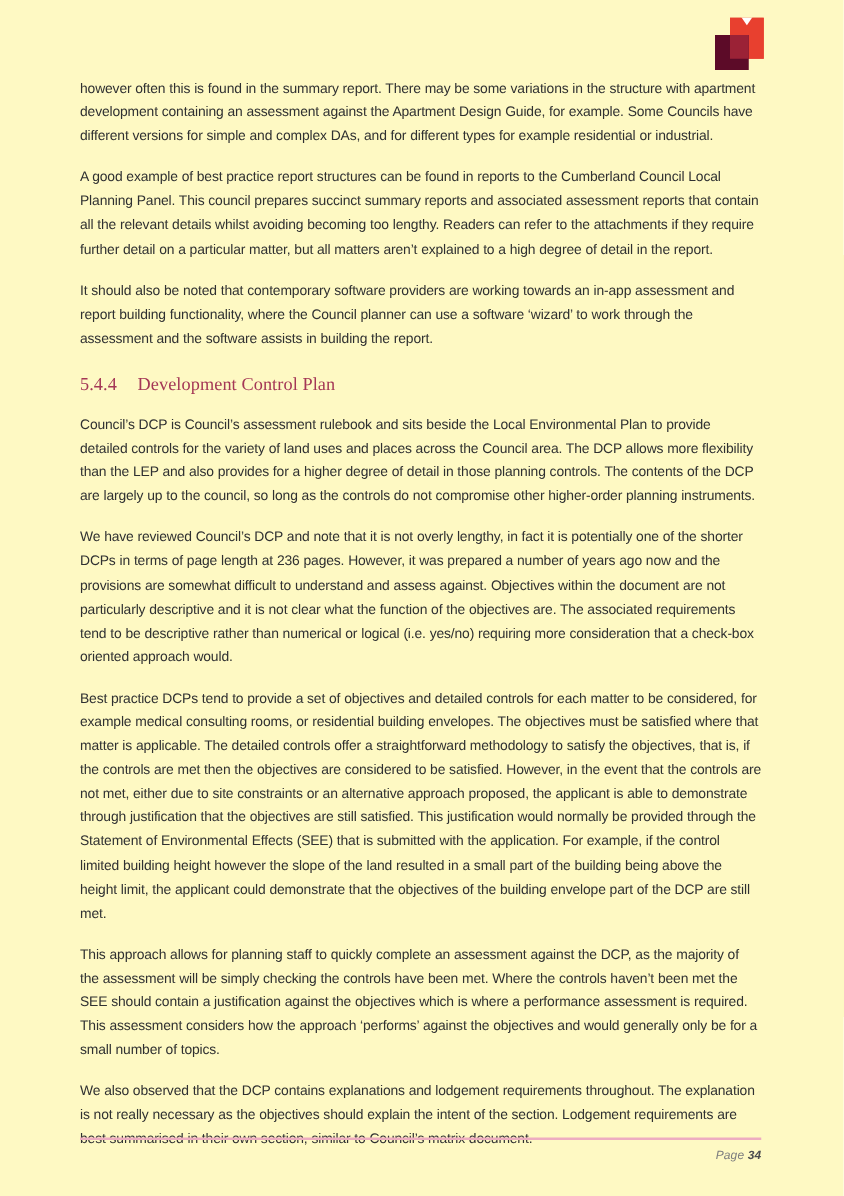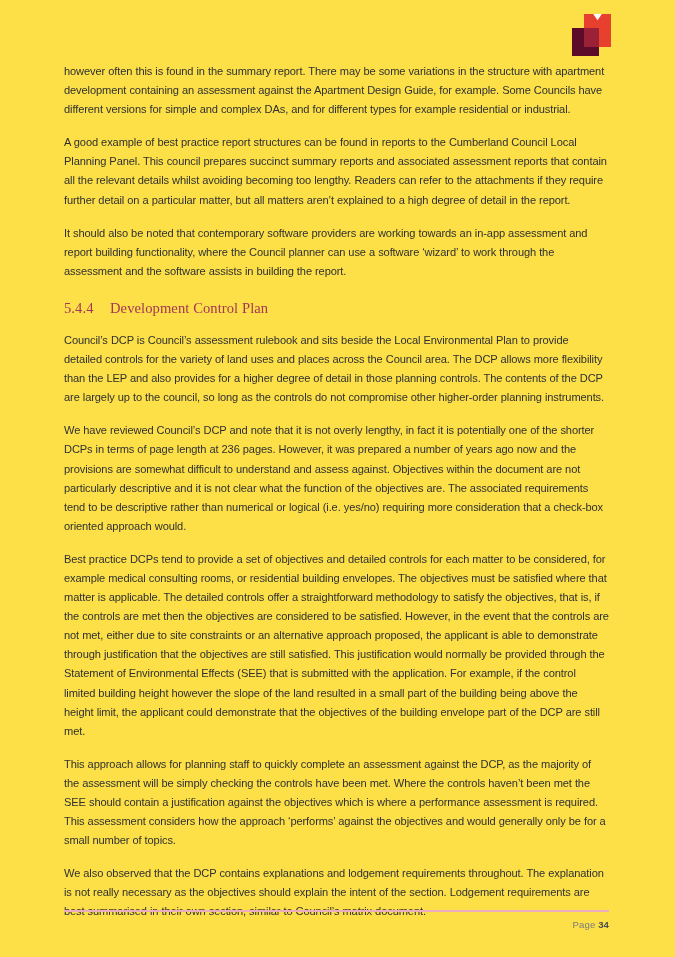--- a/index.html
+++ b/index.html
@@ -14,21 +14,21 @@
     font-family: "Liberation Sans", sans-serif;
     -webkit-font-smoothing: antialiased;
   }
 
   .page {
     position: absolute;
     left: 0;
     top: 0;
     width: 675px;
     height: 957px;
-    background: #fde047;
+    background: #fef9c3;
     overflow: hidden;
   }
 
   
   .header-band {
     position: absolute;
     left: 0;
     top: 0;
     width: 675px;
     height: 62px;
@@ -97,20 +97,21 @@
     background: #edacc0;
     margin: 0;
   }
   .footer-pageno {
     margin-top: 6px;
     text-align: right;
     font-size: 9.6px;
     line-height: 13px;
     color: #7b7c7e;
     letter-spacing: 0.01em;
+    font-style: italic;
   }
   .footer-pageno .pagenum {
     font-weight: 700;
     color: #4c4d4f;
   }
 </style>
 </head>
 <body>
 
 <div class="page">

